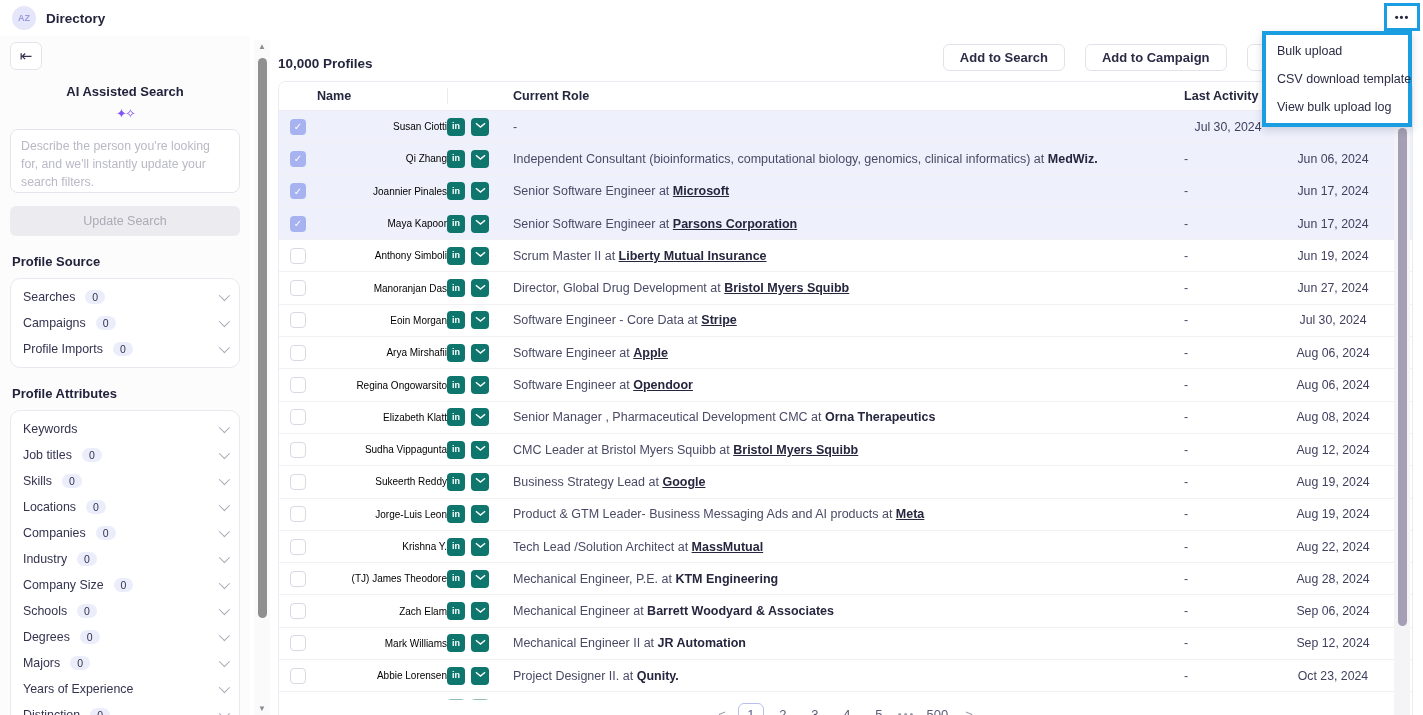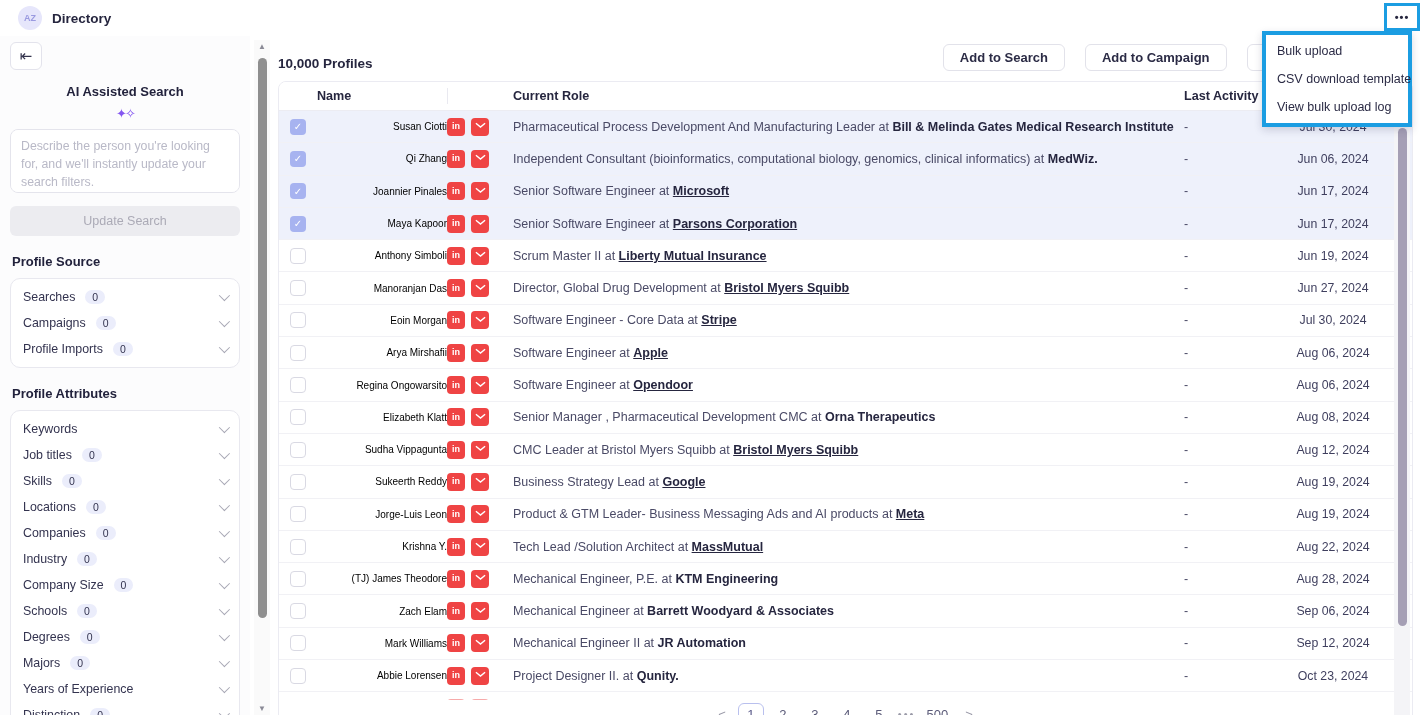--- a/index.html
+++ b/index.html
@@ -2,21 +2,21 @@
 <html><head>
 <meta charset="utf-8">
 <style>
   * { margin:0; padding:0; box-sizing:border-box; }
   html,body { width:1423px; height:715px; overflow:hidden; }
   body {
     font-family:"Liberation Sans", sans-serif;
     background:#ffffff; color:#2b2b45; position:relative; font-size:13px;
   }
   
-  .topbar { height:36px; display:flex; align-items:center; padding-left:18px; gap:10px; }
+  .topbar { height:36px; display:flex; align-items:center; padding-left:12px; gap:10px; }
   .logo { width:24px; height:24px; border-radius:50%; background:#e6e6fb; color:#9a9ae0;
           font-size:9px; font-weight:bold; display:flex; align-items:center; justify-content:center; }
   .app-title { font-weight:bold; font-size:13.5px; color:#26263f; }
   .more-btn-box { position:absolute; top:3px; right:3px; width:36px; height:28px;
           border:3px solid #1b9de2; background:#fff; display:flex; align-items:center; justify-content:center;
           cursor:pointer; z-index:60; }
   .more-dots { font-size:11px; font-weight:bold; letter-spacing:1px; color:#26263f; line-height:10px; }
   
   .dropdown { position:absolute; top:31px; right:11px; width:150px; background:#fff;
           border:4px solid #1b9de2; z-index:55; box-shadow:0 3px 8px rgba(40,40,80,.18); padding:2px 0; }
@@ -71,21 +71,21 @@
   .rows-wrap { height:589px; overflow:hidden; }
   .trow { display:grid; grid-template-columns:38px 130px 66px 1fr 100px 110px; align-items:center;
           height:32.3px; border-bottom:1px solid #f1f1f5; padding-right:18px; background:#fff; }
   .trow.checked { background:#eef1fb; }
   .cell-check { display:flex; justify-content:center; }
   .checkbox { width:16px; height:16px; border-radius:4px; border:1.5px solid #d9d9e3; background:#fff;
           display:flex; align-items:center; justify-content:center; cursor:pointer; }
   .checkbox.on { border:none; background:#a7b3f0; color:#fff; font-size:10px; }
   .cell-name { font-size:10px; color:#000000; white-space:nowrap; overflow:hidden;text-align:right; }
   .cell-icons { display:flex; gap:6px; }
-  .sq-icon { width:18px; height:18px; border-radius:4px; background:#ef4444; color:#fff;
+  .sq-icon { width:18px; height:18px; border-radius:4px; background:#0f766e; color:#fff;
           display:flex; align-items:center; justify-content:center; cursor:pointer; }
   .li-glyph { font-size:9px; font-weight:bold; line-height:1; }
   .cell-role { font-size:12.5px; color:#4a4a66; white-space:nowrap; overflow:hidden; }
   .cell-role .company { font-weight:bold; color:#26263f; }
   .cell-role .company.link { text-decoration:underline; cursor:pointer; }
   .cell-activity { font-size:12.5px; color:#4a4a66; }
   .cell-date { font-size:12.3px; color:#3f3f5e; text-align:center; padding-right:12px; white-space:nowrap; }
   
   .pagination { display:flex; align-items:center; justify-content:center; gap:6px; height:28px;
           font-size:13px; color:#5a5a78; background:#fff; }
@@ -282,23 +282,20 @@
               <span class="li-glyph">in</span>
             </span>
       <span class="sq-icon">
         <svg width="11" height="9" viewBox="0 0 12 9">
                 <path d="M0.5 0.5h11v8h-11z" fill="none"></path>
                 <path d="M1 1l5 4 5-4" stroke="#fff" stroke-width="1.6" fill="none"></path>
                 <path d="M0.6 0.4h10.8v1.2L6 5.6 0.6 1.6z" fill="#fff" opacity="0"></path>
               </svg>
       </span>
     </div>
-    <div class="cell-role">
-      <span class="role-prefix">Pharmaceutical Process Development And Manufacturing Leader at </span><span class="company">Bill &amp; Melinda Gates Medical Research Institute</span>
-    </div>
     <div class="cell-activity">-</div>
     <div class="cell-date">Jul 30, 2024</div>
   </div>
 
   <div class="trow checked">
     <div class="cell-check">
       <span class="checkbox on">✓</span>
     </div>
     <div class="cell-name">Qi Zhang</div>
     <div class="cell-icons">

